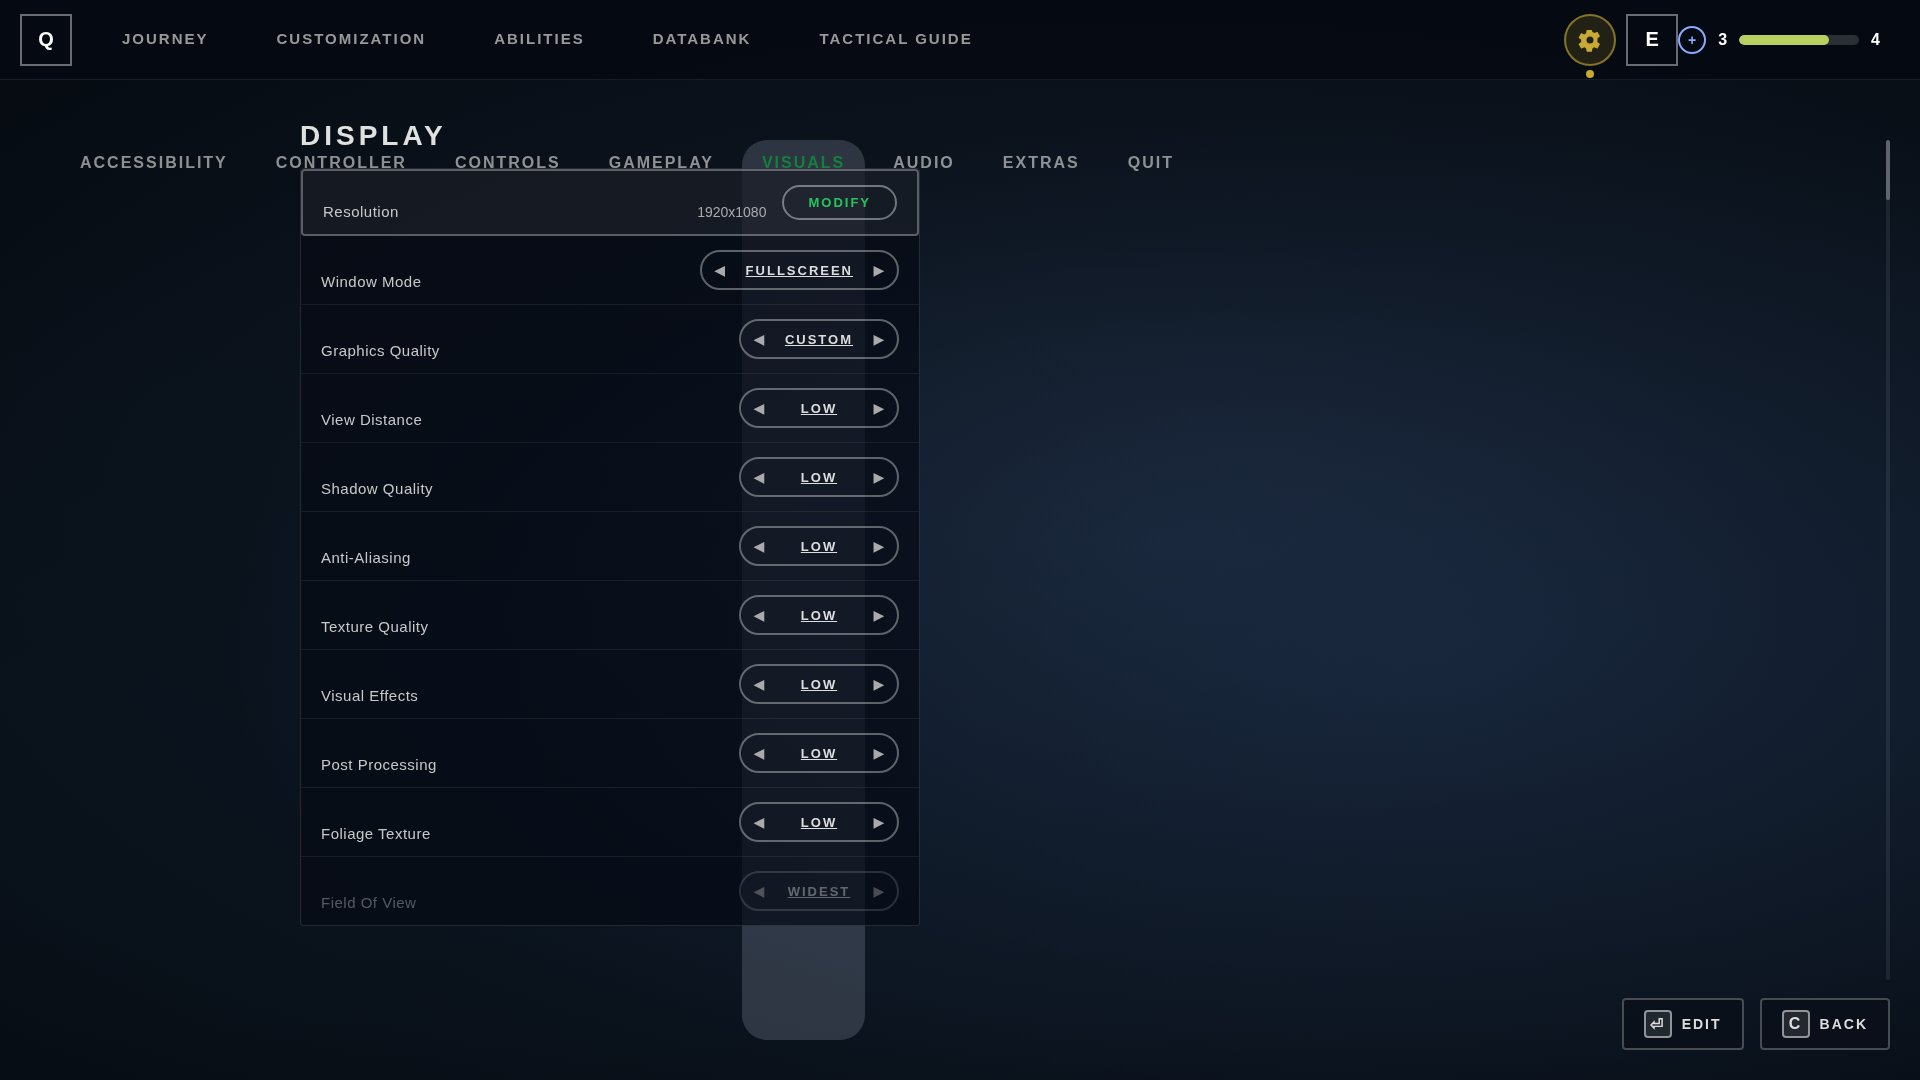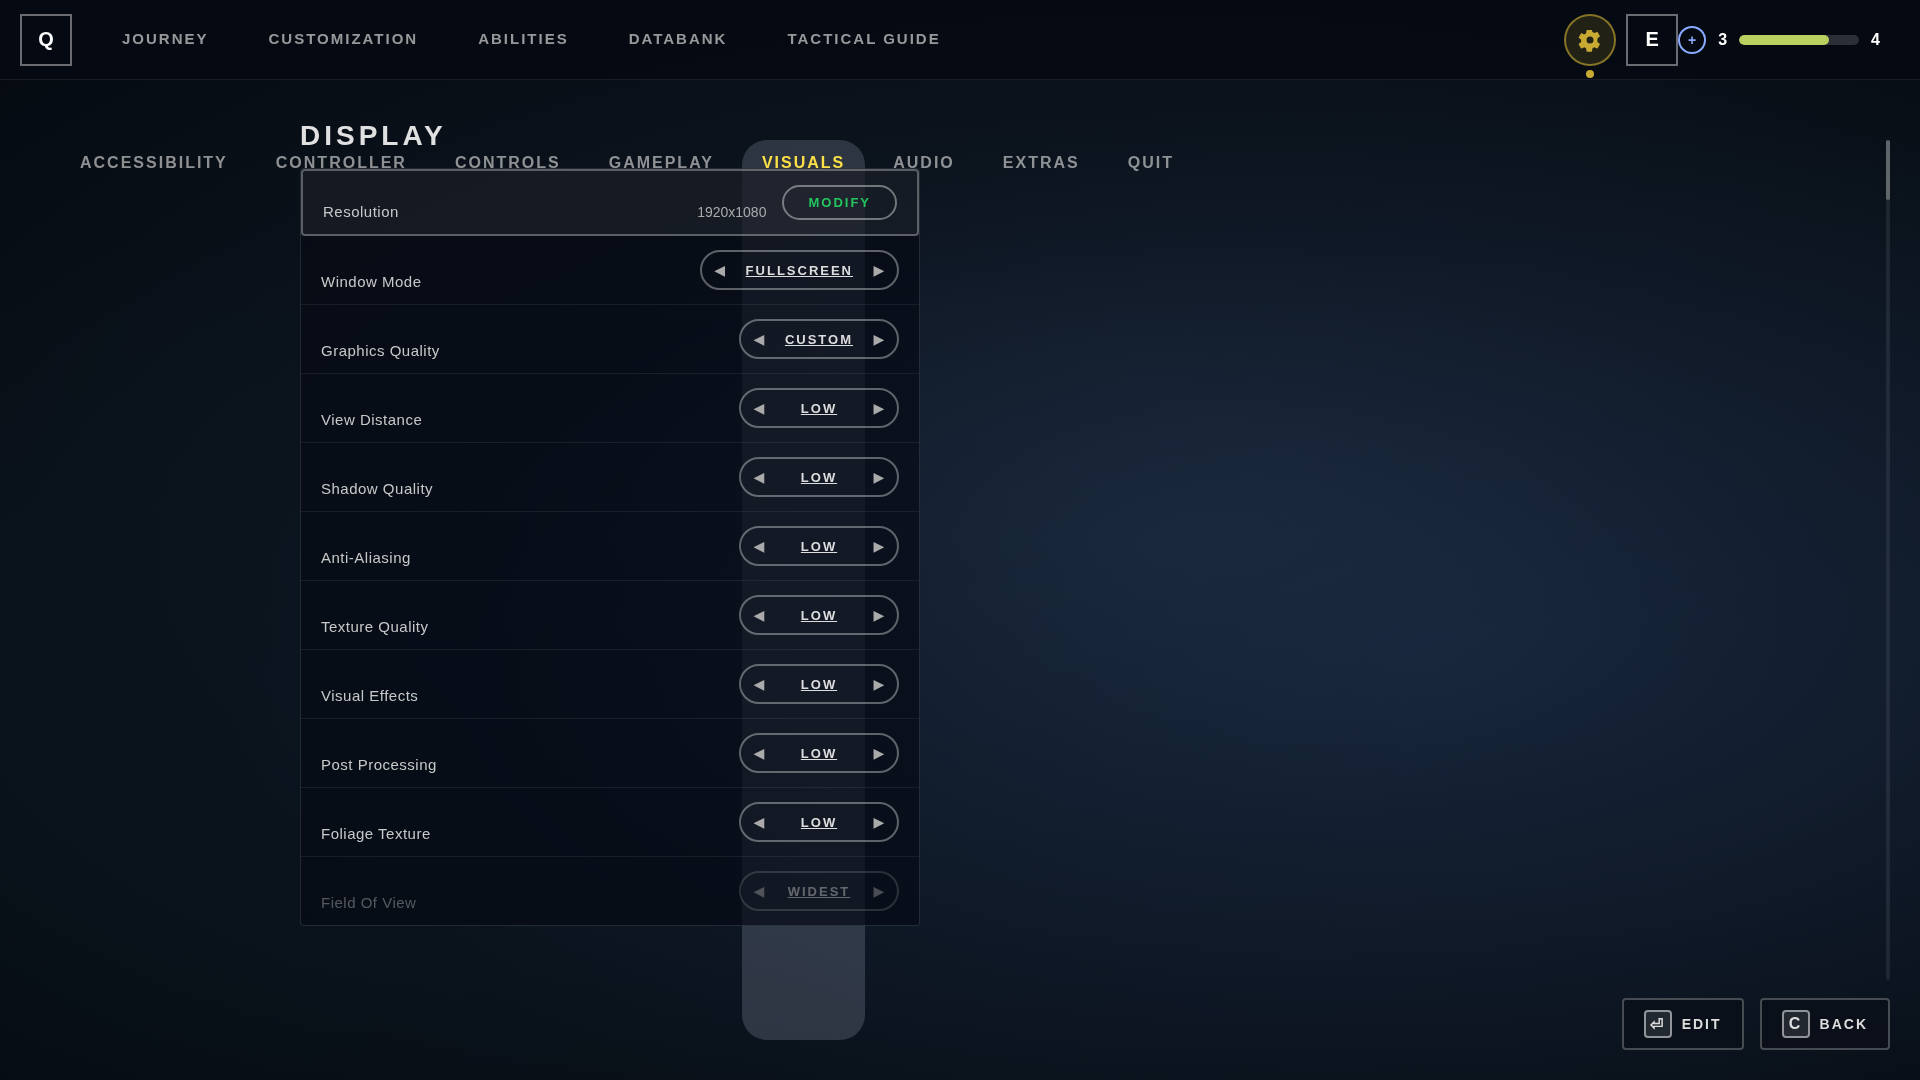--- a/index.html
+++ b/index.html
@@ -54,21 +54,21 @@
       font-size: 20px;
       font-weight: bold;
       color: #fff;
       letter-spacing: 0;
       flex-shrink: 0;
     }
 
     .nav-items {
       display: flex;
       align-items: flex-end;
-      gap: 0;
+      gap: 8px;
       flex: 1;
       justify-content: flex-start;
       margin-left: 20px;
     }
 
     .nav-item {
       padding: 0 30px;
       font-size: 15px;
       font-weight: 600;
       letter-spacing: 2px;
@@ -198,21 +198,21 @@
       font-weight: 600;
       letter-spacing: 2px;
       color: rgba(200,200,200,0.7);
       cursor: pointer;
       text-transform: uppercase;
       border-radius: 4px;
       transition: color 0.2s, background 0.2s;
     }
     .sidebar-item.active {
       background: rgba(150,160,180,0.25);
-      color: #fde047;
+      color: #15803d;
       border-radius: 25px;
     }
 
     
     .content {
       flex: 1;
       padding: 40px 40px 40px 20px;
       max-width: 680px;
     }
 

